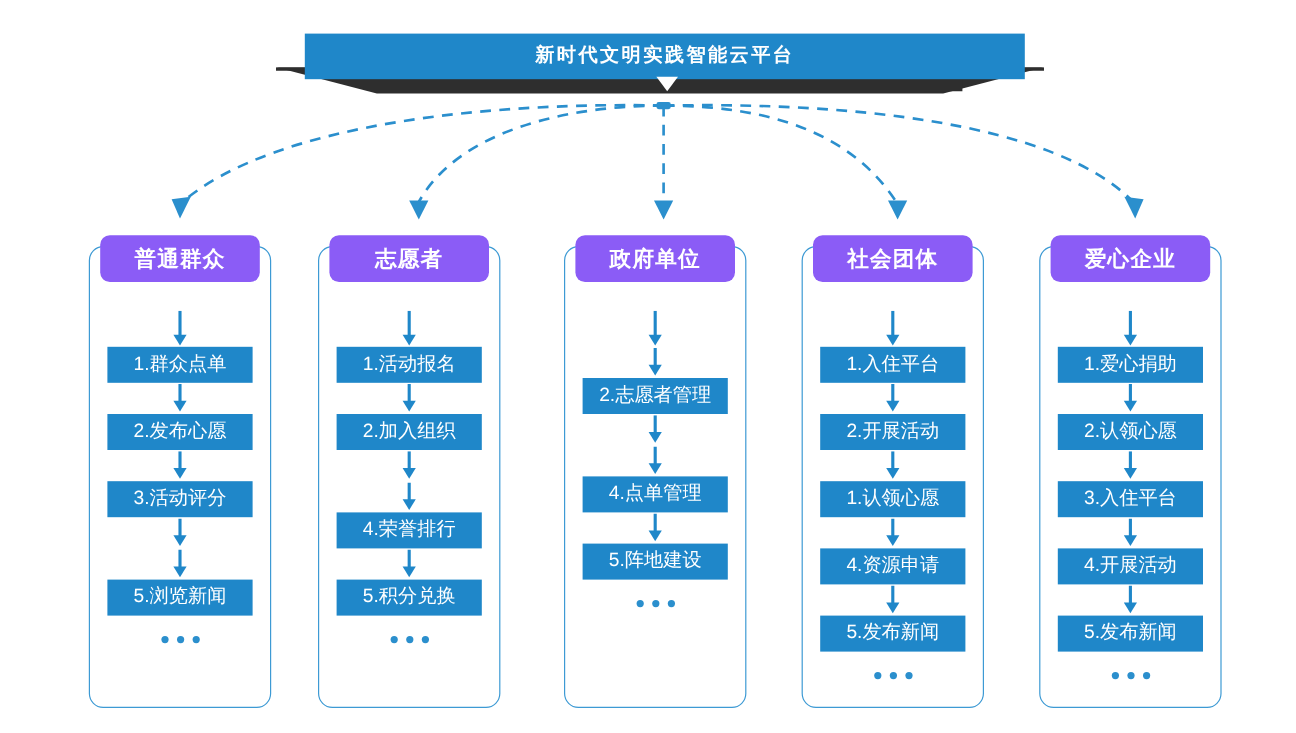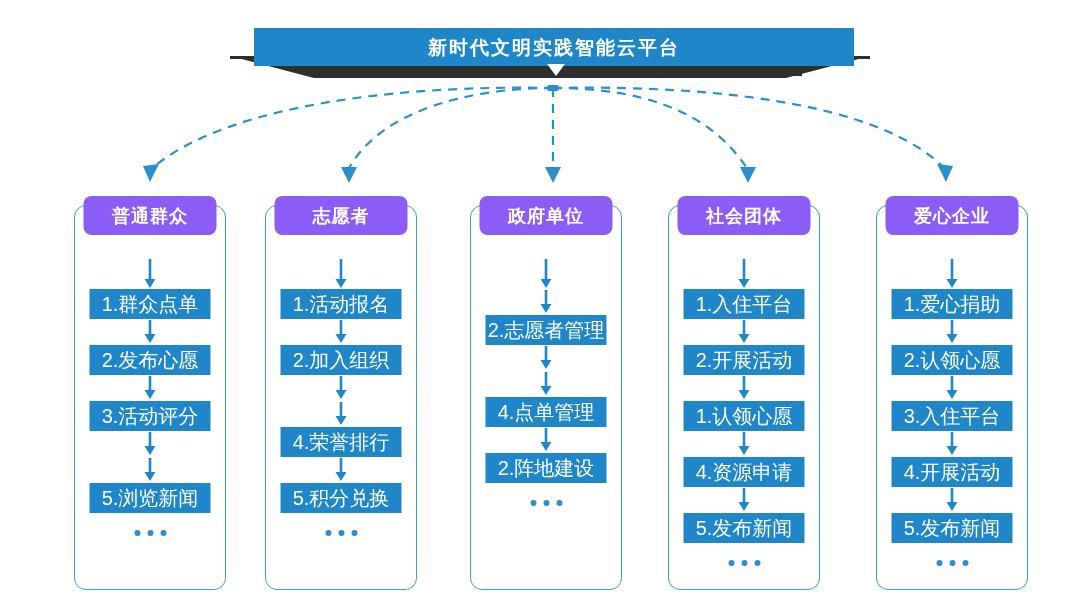--- a/index.html
+++ b/index.html
@@ -40,21 +40,21 @@
     width: 600px;
     height: 38px;
     background: #1f87c9;
     display: flex;
     align-items: center;
     justify-content: center;
     z-index: 3;
   }
   .banner-title-text {
     color: #ffffff;
-    font-size: 19px;
+    font-size: 16px;
     font-weight: bold;
     letter-spacing: 2px;
     line-height: 1;
   }
 
   
   .connectors {
     position: absolute;
     left: 0;
     top: 0;
@@ -114,21 +114,21 @@
   .item-box {
     width: 121px;
     height: 30px;
     background: #1f87c9;
     display: flex;
     align-items: center;
     justify-content: center;
   }
   .item-text {
     color: #ffffff;
-    font-size: 20px;
+    font-size: 16px;
     line-height: 1;
     white-space: nowrap;
   }
   .down-arrow {
     height: 26px;
     display: flex;
     align-items: center;
     justify-content: center;
   }
   .down-arrow.first { height: 30px; }
@@ -333,21 +333,21 @@
         <div class="item-box">
           <span class="item-text">4.点单管理</span>
         </div>
         <div class="down-arrow">
           <svg width="13" height="24" viewBox="0 0 13 24">
               <line x1="6.5" y1="0" x2="6.5" y2="15" stroke="#1f87c9" stroke-width="2.6"></line>
               <path d="M1 14 L12 14 L6.5 23 Z" fill="#1f87c9"></path>
             </svg>
         </div>
         <div class="item-box">
-          <span class="item-text">2.阵地建设</span>
+          <span class="item-text">5.阵地建设</span>
         </div>
         <div class="ellipsis">
           <span class="dot"></span>
           <span class="dot"></span>
           <span class="dot"></span>
         </div>
       </div>
     </div>
 
     <div class="column" style="left:668px;">
@@ -401,21 +401,21 @@
           <span class="item-text">5.发布新闻</span>
         </div>
         <div class="ellipsis">
           <span class="dot"></span>
           <span class="dot"></span>
           <span class="dot"></span>
         </div>
       </div>
     </div>
 
-    <div class="column" style="left:866px;margin-left:10px;">
+    <div class="column" style="left:866px;">
       <div class="col-head">
         <span class="col-head-text">爱心企业</span>
       </div>
       <div class="col-body">
         <div class="down-arrow first">
           <svg width="13" height="30" viewBox="0 0 13 30">
               <line x1="6.5" y1="0" x2="6.5" y2="21" stroke="#1f87c9" stroke-width="2.6"></line>
               <path d="M1 20 L12 20 L6.5 29 Z" fill="#1f87c9"></path>
             </svg>
         </div>

